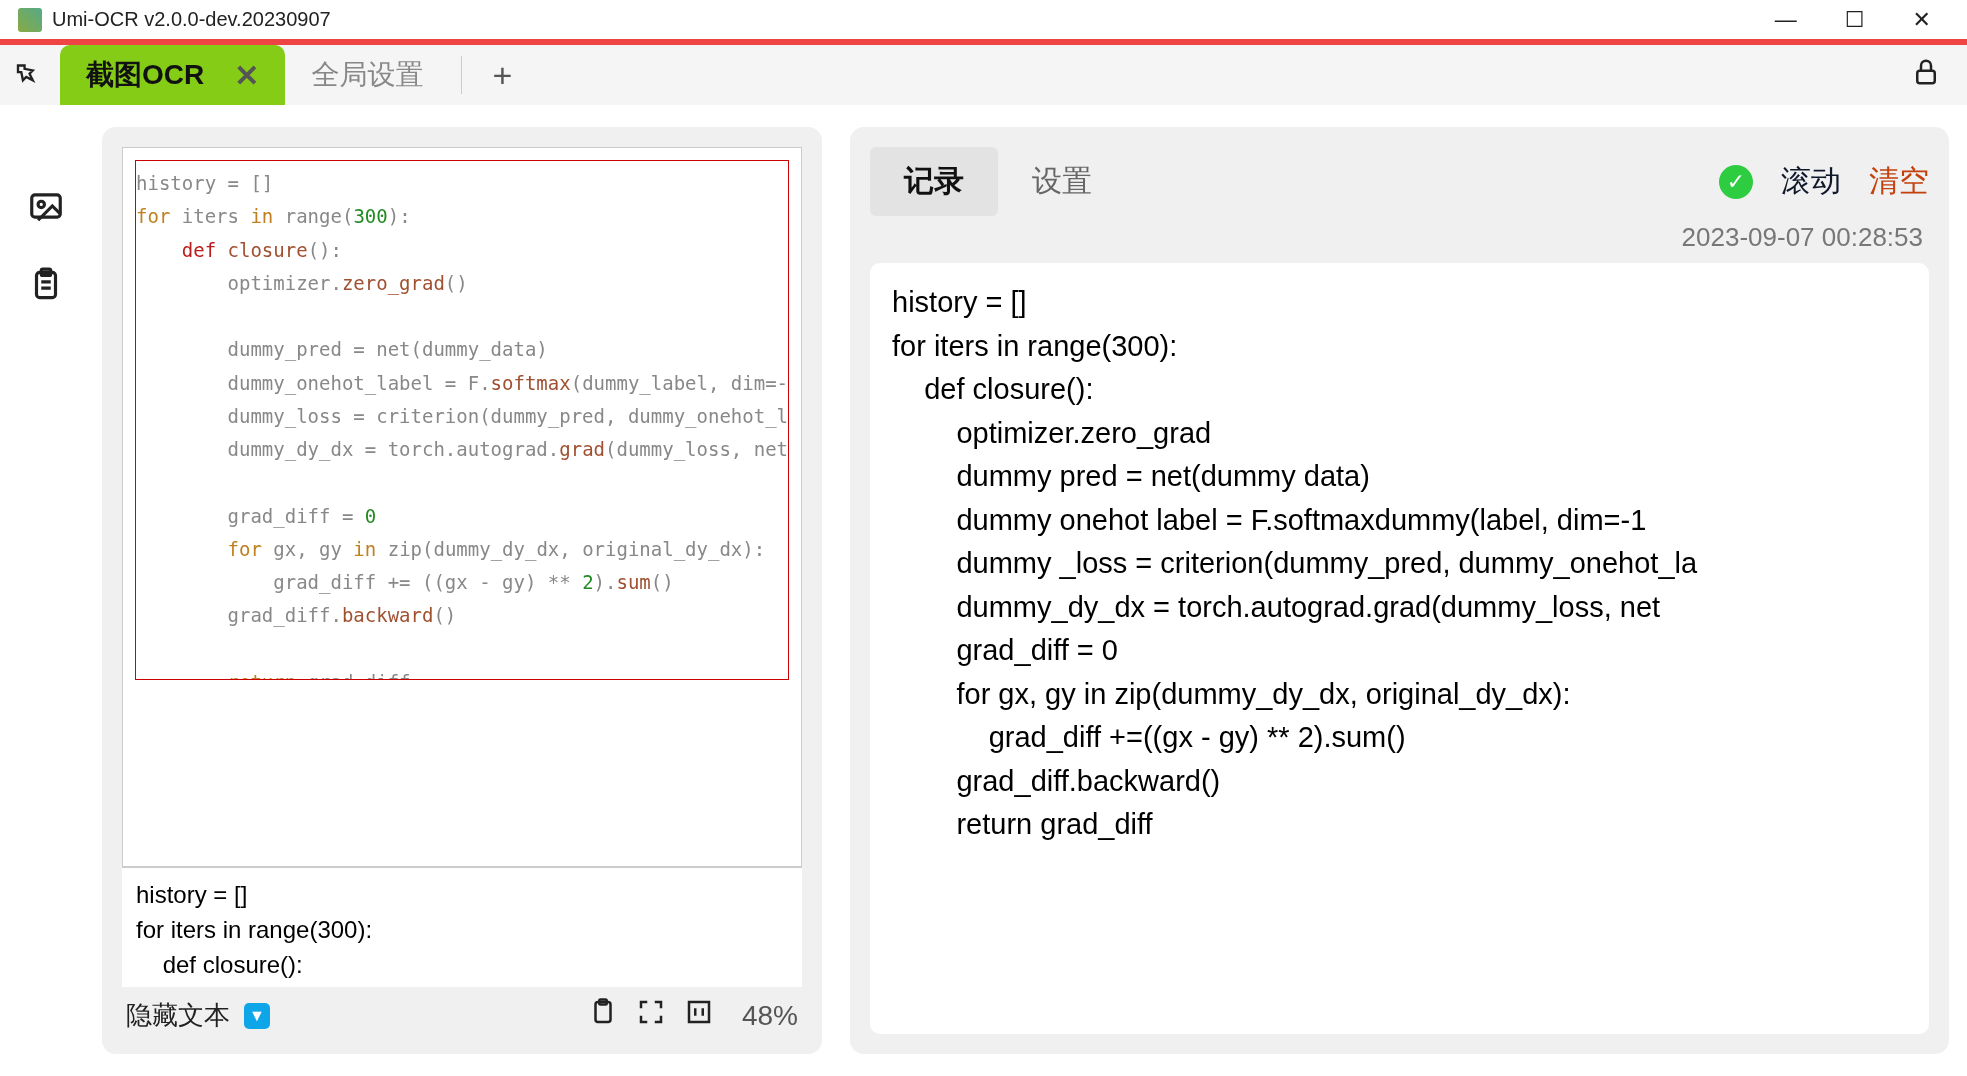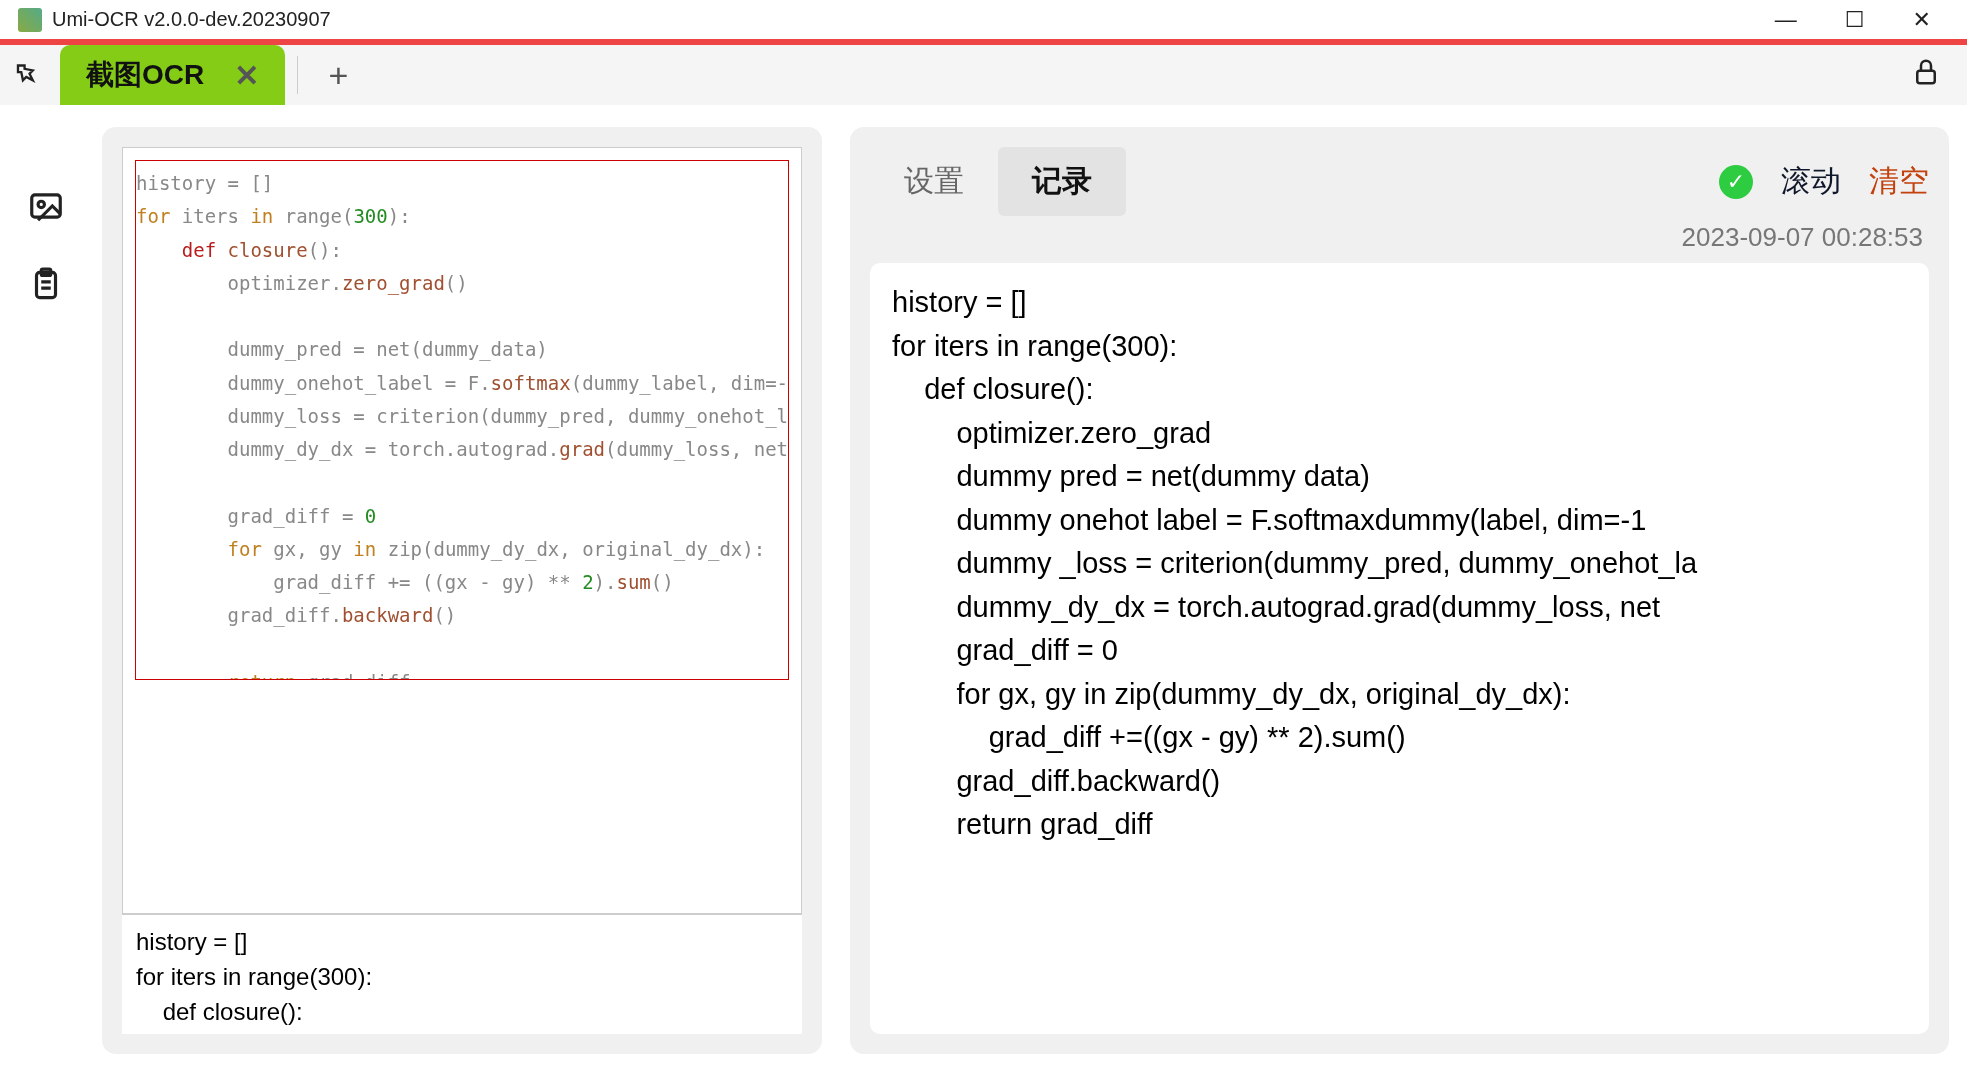--- a/index.html
+++ b/index.html
@@ -206,20 +206,23 @@
 
 <div class="tabbar">
   <span class="pin">
     <svg viewBox="0 0 24 24" width="28" height="28" fill="none" stroke="#222" stroke-width="2">
         <path d="M12 2l4 4-2 2 4 6-4 0-2 6-2-6-4 0 4-6-2-2z"></path>
       </svg>
   </span>
   <div class="tab active">
     <span>截图OCR</span>
     <span class="tab-close">✕</span>
+  </div>
+  <div class="tab">
+    <span>全局设置</span>
   </div>
   <div class="tab-divider"></div>
   <div class="tab-add">+</div>
   <div class="spacer"></div>
   <span class="lock-icon">
     <svg viewBox="0 0 24 24" width="30" height="30" fill="none" stroke="#222" stroke-width="2">
         <rect x="5" y="11" width="14" height="10" rx="2"></rect>
         <path d="M8 11V7a4 4 0 0 1 8 0v4"></path>
       </svg>
   </span>
@@ -243,26 +246,50 @@
     </span>
   </div>
 
   <div class="panel-left">
     <div class="image-view">
       <div class="code-img" id="code-img"><div><span>history = []</span></div><div><span class="kw">for</span><span> iters </span><span class="kw">in</span><span> range(</span><span class="num">300</span><span>):</span></div><div><span>    </span><span class="kw2">def</span><span> </span><span class="fn">closure</span><span>():</span></div><div><span>        optimizer.</span><span class="fn">zero_grad</span><span>()</span></div><div><span> </span></div><div><span>        dummy_pred = net(dummy_data)</span></div><div><span>        dummy_onehot_label = F.</span><span class="fn">softmax</span><span>(dummy_label, dim=-</span><span class="num">1</span></div><div><span>        dummy_loss = criterion(dummy_pred, dummy_onehot_la</span></div><div><span>        dummy_dy_dx = torch.autograd.</span><span class="fn">grad</span><span>(dummy_loss, net.</span></div><div><span> </span></div><div><span>        grad_diff = </span><span class="num">0</span></div><div><span>        </span><span class="kw">for</span><span> gx, gy </span><span class="kw">in</span><span> zip(dummy_dy_dx, original_dy_dx):</span></div><div><span>            grad_diff += ((gx - gy) ** </span><span class="num">2</span><span>).</span><span class="fn">sum</span><span>()</span></div><div><span>        grad_diff.</span><span class="fn">backward</span><span>()</span></div><div><span> </span></div><div><span>        </span><span class="kw">return</span><span> grad_diff</span></div></div>
     </div>
     <div class="preview-text">history = []
 for iters in range(300):
     def closure():</div>
+    <div class="left-footer">
+      <span>隐藏文本</span>
+      <span class="toggle-down">▼</span>
+      <div class="ftools">
+        <span>
+          <svg viewBox="0 0 24 24" fill="none" stroke-width="2">
+              <rect x="6" y="4" width="12" height="16" rx="2"></rect>
+              <rect x="9" y="2" width="6" height="4" rx="1"></rect>
+            </svg>
+        </span>
+        <span>
+          <svg viewBox="0 0 24 24" fill="none" stroke-width="2">
+              <path d="M4 9V4h5M20 9V4h-5M4 15v5h5M20 15v5h-5"></path>
+            </svg>
+        </span>
+        <span>
+          <svg viewBox="0 0 24 24" fill="none" stroke-width="2">
+              <rect x="4" y="4" width="16" height="16"></rect>
+              <path d="M9 9v6M15 9v6"></path>
+            </svg>
+        </span>
+      </div>
+      <span class="zoom-pct">48%</span>
+    </div>
   </div>
 
   <div class="panel-right">
     <div class="right-header">
+      <div class="r-tab active">记录</div>
       <div class="r-tab">设置</div>
-      <div class="r-tab active">记录</div>
       <div class="r-header-right">
         <span class="check-circle">✓</span>
         <span class="scroll-label">滚动</span>
         <span class="clear-btn">清空</span>
       </div>
     </div>
     <div class="timestamp">2023-09-07 00:28:53</div>
     <div class="record-body">history = []
 for iters in range(300):
     def closure():

